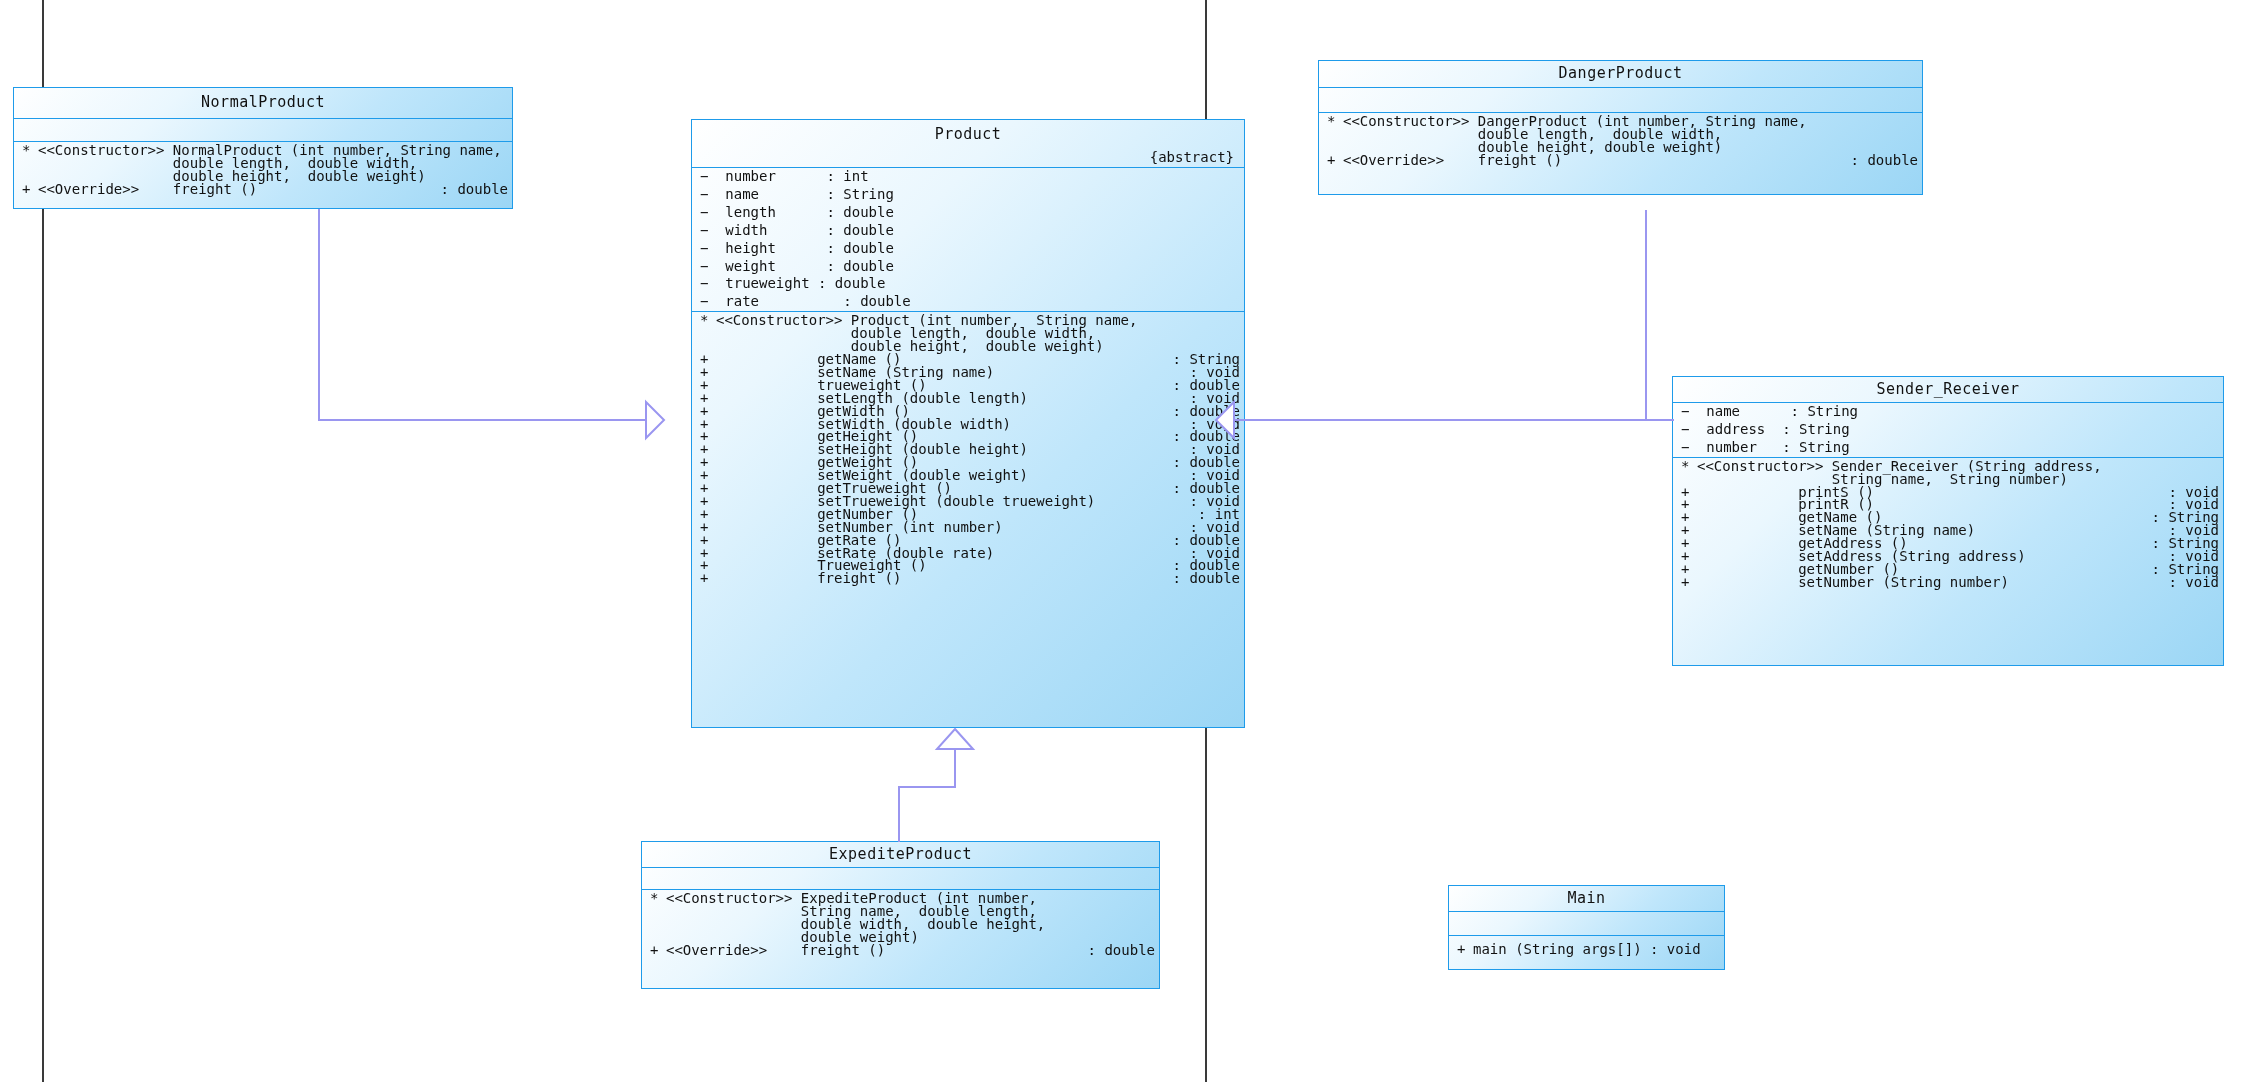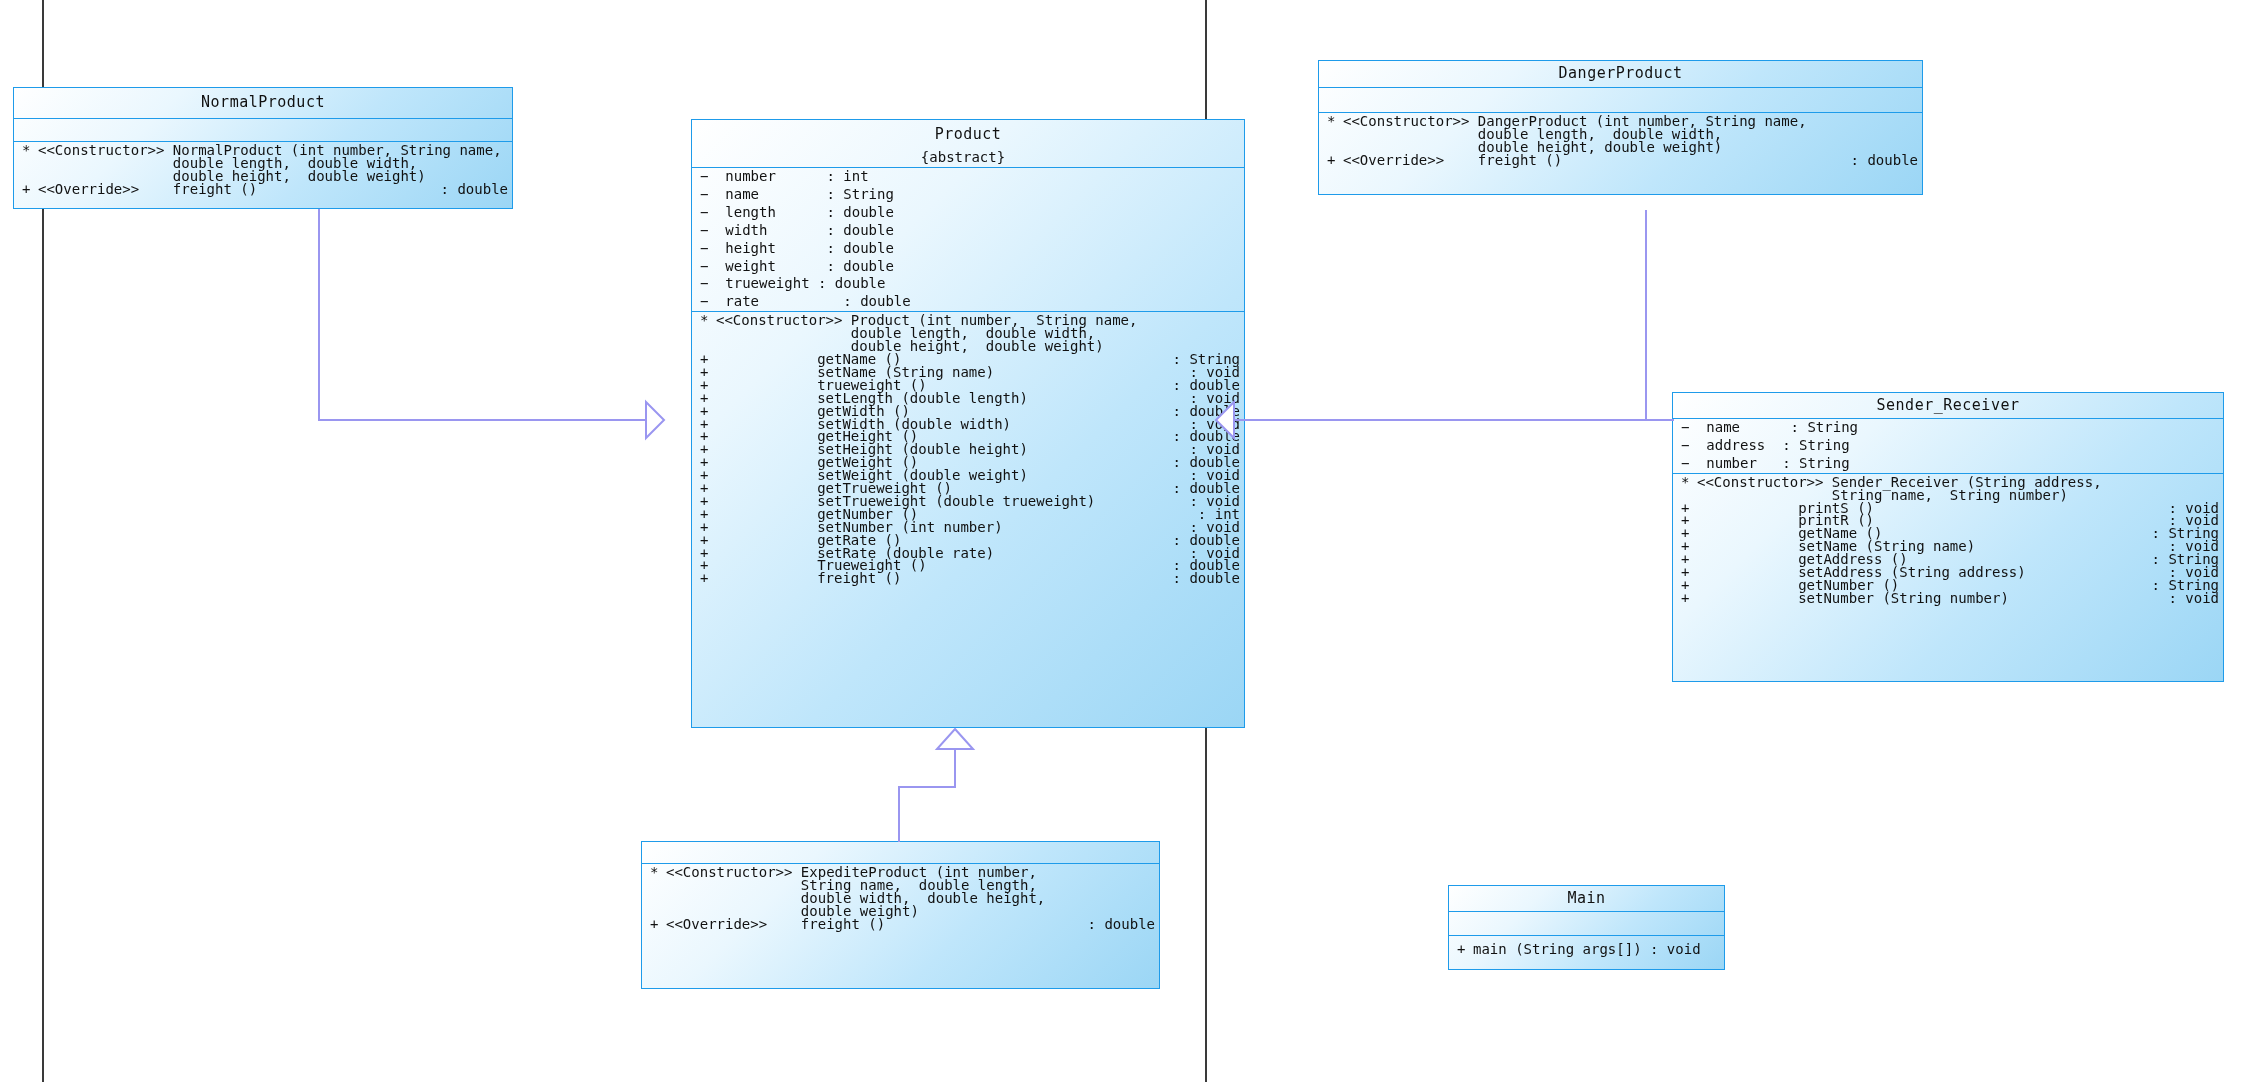--- a/index.html
+++ b/index.html
@@ -21,21 +21,21 @@
     box-sizing:border-box;
     box-shadow:0 0 0 0 rgba(0,0,0,0);
   }
   .uml .sect{border-bottom:1px solid #1E9BEA;position:relative;box-sizing:border-box;}
   .uml .sect:last-child{border-bottom:none;}
   .uml .name{
     text-align:center;font-size:15px;line-height:22px;letter-spacing:0.5px;
     color:#111;padding:3px 0 4px 0;position:relative;
   }
   .uml .abstract-tag{
-    display:block;text-align:center;font-size:14px;line-height:18px;color:#111;
+    display:block;text-align:right;font-size:14px;line-height:18px;color:#111;
     padding-right:10px;
   }
   .uml .empty{height:16px;}
   .uml .rows{padding:2px 0 3px 0;}
 
   .row{
     font-size:14px;line-height:12.9px;color:#111;
     display:flex;align-items:flex-start;white-space:pre;
     padding:0 4px 0 8px;
   }
@@ -155,21 +155,21 @@
         <span class="ret"></span>
       </div>
       <div class="row">
         <span class="vis">+</span>
         <span class="sig">&lt;&lt;Override&gt;&gt;    freight ()</span>
         <span class="ret">: double</span>
       </div>
     </div>
   </div>
 
-  <div class="uml" style="left:1672px;top:392px;width:552px;height:290px;">
+  <div class="uml" style="left:1672px;top:376px;width:552px;height:290px;">
     <div class="sect" style="height:26px;">
       <div class="name" style="line-height:20px;padding-top:2px;">Sender_Receiver</div>
     </div>
     <div class="sect">
       <div class="pre">−  name      : String</div>
       <div class="pre">−  address  : String</div>
       <div class="pre">−  number   : String</div>
     </div>
     <div class="sect rows" id="sr-methods">
         <div class="row"><span class="vis">*</span><span class="sig">&lt;&lt;Constructor&gt;&gt; Sender_Receiver (String address,</span><span class="ret"></span></div>
@@ -179,20 +179,23 @@
         <div class="row"><span class="vis">+</span><span class="sig">            getName ()</span><span class="ret">: String</span></div>
         <div class="row"><span class="vis">+</span><span class="sig">            setName (String name)</span><span class="ret">: void</span></div>
         <div class="row"><span class="vis">+</span><span class="sig">            getAddress ()</span><span class="ret">: String</span></div>
         <div class="row"><span class="vis">+</span><span class="sig">            setAddress (String address)</span><span class="ret">: void</span></div>
         <div class="row"><span class="vis">+</span><span class="sig">            getNumber ()</span><span class="ret">: String</span></div>
         <div class="row"><span class="vis">+</span><span class="sig">            setNumber (String number)</span><span class="ret">: void</span></div>
       </div>
   </div>
 
   <div class="uml" style="left:641px;top:841px;width:519px;height:148px;">
+    <div class="sect" style="height:26px;">
+      <div class="name" style="line-height:20px;padding-top:2px;">ExpediteProduct</div>
+    </div>
     <div class="sect empty" style="height:22px;"></div>
     <div class="sect rows" id="ep-methods">
         <div class="row"><span class="vis">*</span><span class="sig">&lt;&lt;Constructor&gt;&gt; ExpediteProduct (int number,</span><span class="ret"></span></div>
         <div class="row"><span class="vis"></span><span class="sig">                String name,  double length,</span><span class="ret"></span></div>
         <div class="row"><span class="vis"></span><span class="sig">                double width,  double height,</span><span class="ret"></span></div>
         <div class="row"><span class="vis"></span><span class="sig">                double weight)</span><span class="ret"></span></div>
         <div class="row"><span class="vis">+</span><span class="sig">&lt;&lt;Override&gt;&gt;    freight ()</span><span class="ret">: double</span></div>
       </div>
   </div>
 

